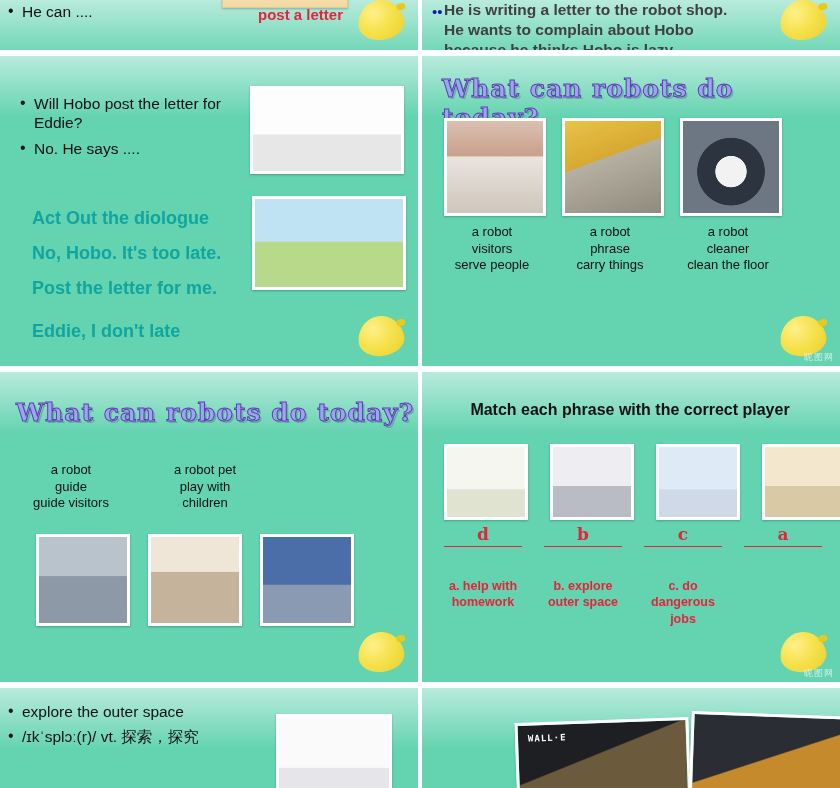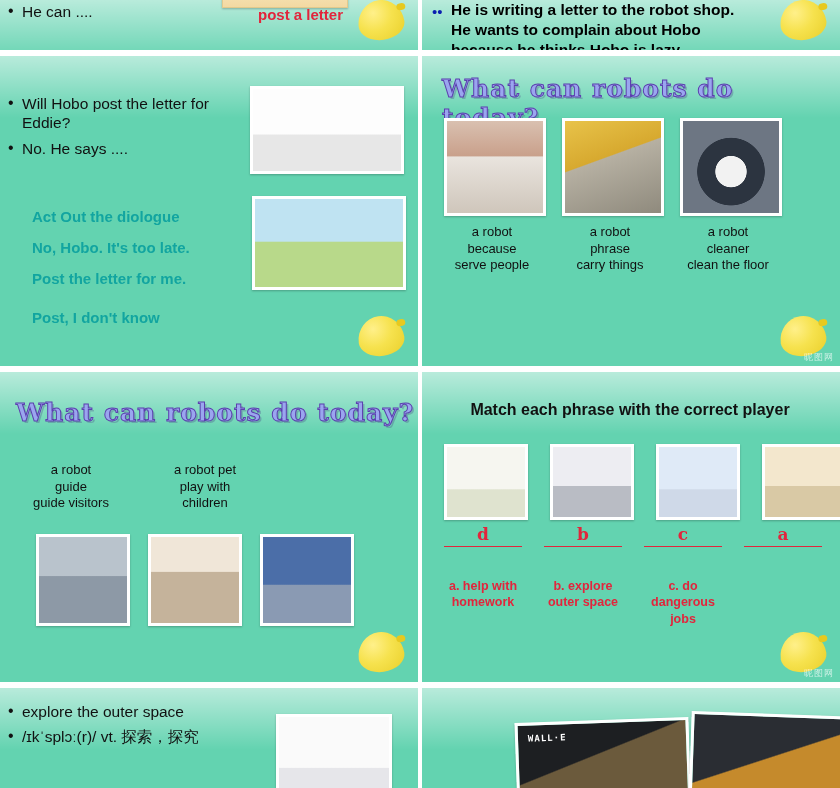--- a/index.html
+++ b/index.html
@@ -64,21 +64,21 @@
   .wordart{
     font-family:"DejaVu Serif", serif;
     font-weight:bold;
     font-size:25px;
     letter-spacing:1px;
     color:#9aa6ef;
     -webkit-text-stroke:1px #5b3fae;
     text-shadow:2px 2px 0 rgba(60,30,120,.25);
   }
   .teal-line{
-    color:#12a5a0;font-weight:bold;font-size:15px;margin:0 0 14px 0;
+    color:#12a5a0;font-weight:bold;font-size:18px;margin:0 0 14px 0;
   }
   .red-title{color:#e2253c;font-weight:bold;font-size:15px;margin-left:28px;}
   .dark-title{color:#111;font-weight:bold;font-size:16px;text-align:center;line-height:1.25;}
 
   .caption{
     text-align:center;font-size:13px;color:#111;line-height:1.28;
   }
 
   
   .ph{background:#cfd3d6;border:1px solid #ffffff;overflow:hidden;position:relative;}
@@ -90,21 +90,21 @@
     position:absolute;left:222px;top:-40px;width:124px;height:46px;
     background:linear-gradient(180deg,#fdf6d9,#f3d9a2);
     border:1px solid #e2c98c;
   }
   .s1 .red-under{
     position:absolute;left:230px;top:6px;font-size:15px;
   }
 
   
   .s2 .lines{padding:0 10px 0 22px;}
-  .s2 .lines p{margin:0 0 1px 7px;font-size:15.5px;font-weight:bold;color:#000000;line-height:1.22;}
+  .s2 .lines p{margin:0 0 1px 0;font-size:15.5px;font-weight:bold;color:#404040;line-height:1.22;}
   .s2 .dotdot{position:absolute;left:10px;top:3px;color:#0a1fb0;font-size:15px;}
 
   
   .s3 .imgA{position:absolute;left:250px;top:30px;width:148px;height:82px;}
   .s3 .imgB{position:absolute;left:252px;top:140px;width:148px;height:88px;}
 
   
   .s4 .title{position:absolute;left:20px;top:18px;}
   .s4 .row{position:absolute;left:22px;top:62px;display:flex;gap:22px;}
   .s4 .cell{width:96px;}
@@ -192,44 +192,44 @@
       </div>
       <div class="lemon"></div>
     </div>
   </div>
 
   <div class="slide s3">
     <div class="slide-inner">
       <div class="ph framed imgA tex-dog"></div>
       <div class="ph framed imgB tex-sun"></div>
 
-      <ul class="bullets" style="padding-top:38px;width:210px;">
+      <ul class="bullets" style="padding-top:38px;width:210px;margin-left:12px;">
         <li>Will Hobo post the letter for Eddie?</li>
         <li>No. He says ....</li>
       </ul>
 
       <div style="position:absolute;left:32px;top:152px;width:250px;">
         <p class="teal-line">Act Out the diologue</p>
         <p class="teal-line">No, Hobo. It's too late.</p>
         <p class="teal-line">Post the letter for me.</p>
-        <p class="teal-line" style="margin-top:22px">Post, I don't know</p>
+        <p class="teal-line" style="margin-top:22px">Eddie, I don't late</p>
       </div>
       <div class="lemon"></div>
     </div>
   </div>
 
   <div class="slide s4">
     <div class="slide-inner">
       <div class="wordart title">What can robots do today?</div>
       <div class="row">
         <div class="cell">
           <div class="ph framed tex-waitress"></div>
           <div class="caption">
             <div>a robot</div>
-            <div>because</div>
+            <div>visitors</div>
             <div>serve people</div>
           </div>
         </div>
         <div class="cell">
           <div class="ph framed tex-arm"></div>
           <div class="caption">
             <div>a robot</div>
             <div>phrase</div>
             <div>carry things</div>
           </div>

